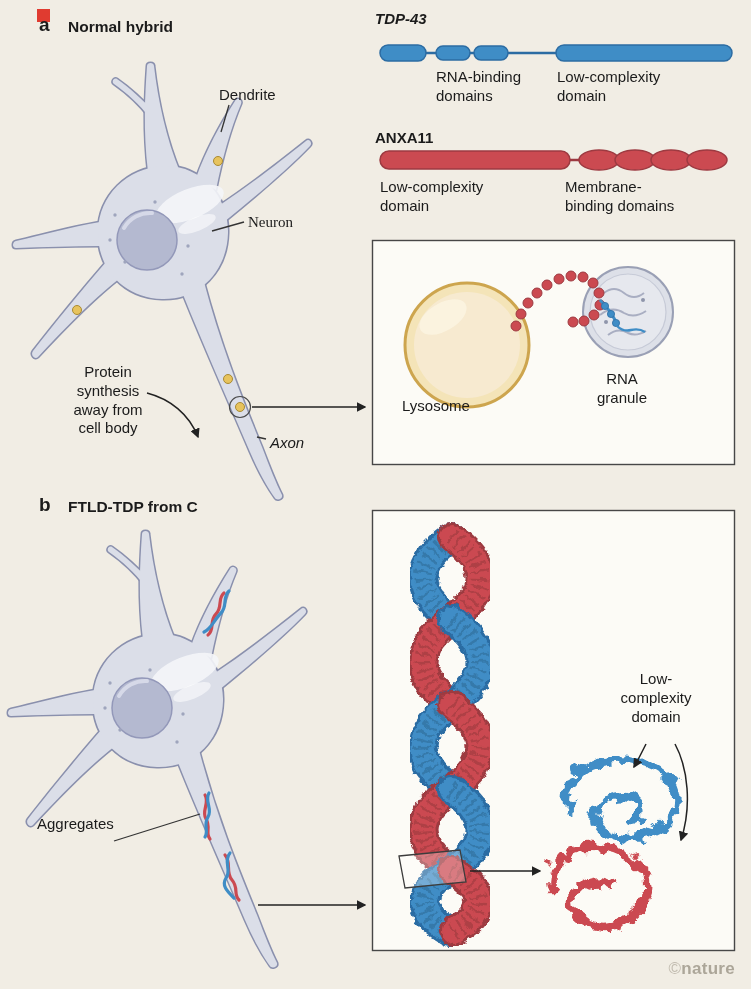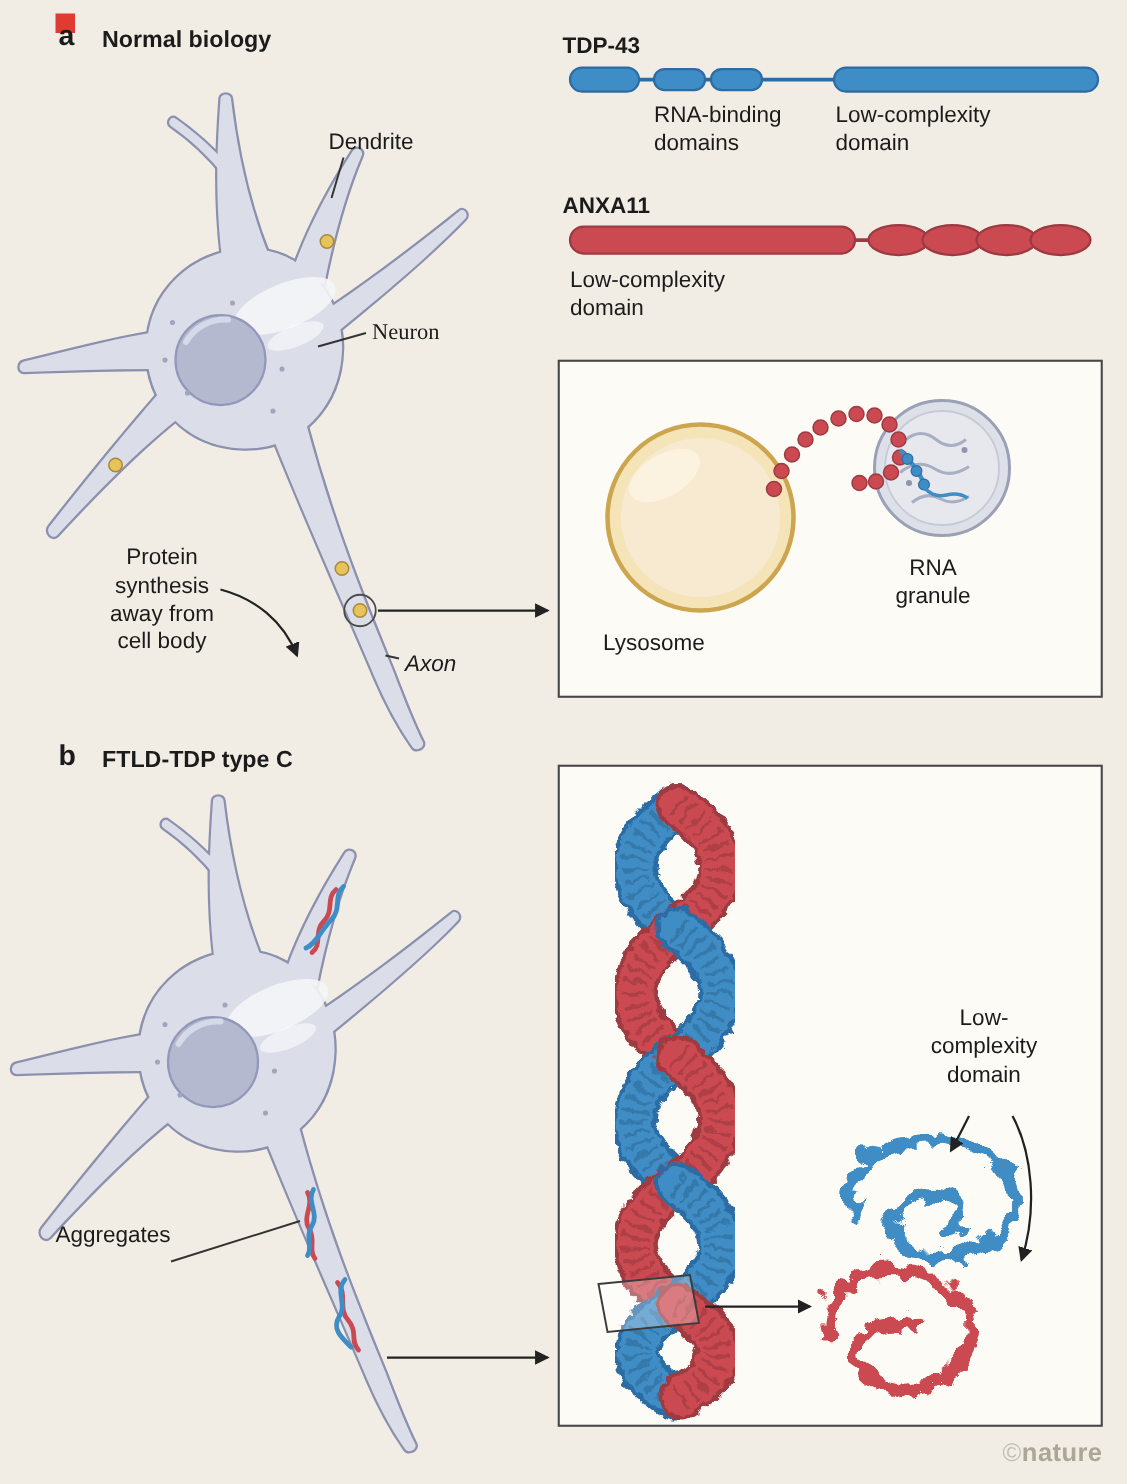--- a/index.html
+++ b/index.html
@@ -232,39 +232,40 @@
         <path d="M566,806 C560,780 580,758 606,756 C636,753 668,764 672,790 C676,816 650,836 622,834 C600,832 588,820 596,806 C603,794 622,790 633,799 C641,806 637,818 626,819" stroke="#3f8dc6" stroke-width="8.5" fill="none" stroke-linecap="round"></path>
         <path d="M549,886 C545,860 566,842 592,844 C620,846 646,860 643,886 C640,912 612,926 589,919 C572,914 563,900 571,888 C579,877 596,874 606,882" stroke="#cb4a51" stroke-width="8.5" fill="none" stroke-linecap="round"></path>
       </g>
 
       <path class="arrow" d="M646,744 C642,752 638,760 634,767" marker-end="url(#ah)" stroke-width="1.3"></path>
       <path class="arrow" d="M675,744 C688,768 692,806 681,840" marker-end="url(#ah)" stroke-width="1.3"></path>
     </g>
   </svg>
 
   <div class="lbl panel-letter" style="left:39px;top:13px;">a</div>
-  <div class="lbl b" style="left:68px;top:17px;font-size:15.5px;">Normal biology</div>
-
-  <div class="lbl b" style="left:375px;top:22px;">TDP-43</div>
+  <div class="lbl b" style="left:68px;top:17px;font-size:15.5px;">Normal hybrid</div>
+
+  <div class="lbl b" style="left:375px;top:10px;font-style:italic;">TDP-43</div>
   <div class="lbl" style="left:400px;top:68px;width:95px;margin-left:36px;">RNA-binding domains</div>
   <div class="lbl" style="left:557px;top:68px;width:106px;">Low-complexity domain</div>
 
   <div class="lbl b" style="left:375px;top:129px;">ANXA11</div>
   <div class="lbl" style="left:380px;top:178px;width:106px;">Low-complexity domain</div>
+  <div class="lbl" style="left:565px;top:178px;width:114px;">Membrane-binding domains</div>
 
   <div class="lbl" style="left:219px;top:86px;">Dendrite</div>
   <div class="lbl" style="left:248px;top:213px;font-family:Liberation Serif, serif;">Neuron</div>
   <div class="lbl c" style="left:68px;top:363px;width:80px;">Protein synthesis away from cell body</div>
   <div class="lbl" style="left:270px;top:434px;font-style:italic;">Axon</div>
 
   <div class="lbl c" style="left:585px;top:370px;width:74px;">RNA granule</div>
-  <div class="lbl" style="left:402px;top:420px;">Lysosome</div>
+  <div class="lbl" style="left:402px;top:397px;">Lysosome</div>
 
   <div class="lbl panel-letter" style="left:39px;top:493px;">b</div>
-  <div class="lbl b" style="left:68px;top:497px;font-size:15.5px;">FTLD-TDP type C</div>
+  <div class="lbl b" style="left:68px;top:497px;font-size:15.5px;">FTLD-TDP from C</div>
 
   <div class="lbl" style="left:37px;top:791px;margin-top:24px;">Aggregates</div>
   <div class="lbl c" style="left:612px;top:670px;width:88px;">Low-complexity domain</div>
 
   <div class="lbl credit" style="left:640px;top:958px;width:95px;">
     <span class="sym">©</span><span>nature</span>
   </div>
 
 </div>
 

